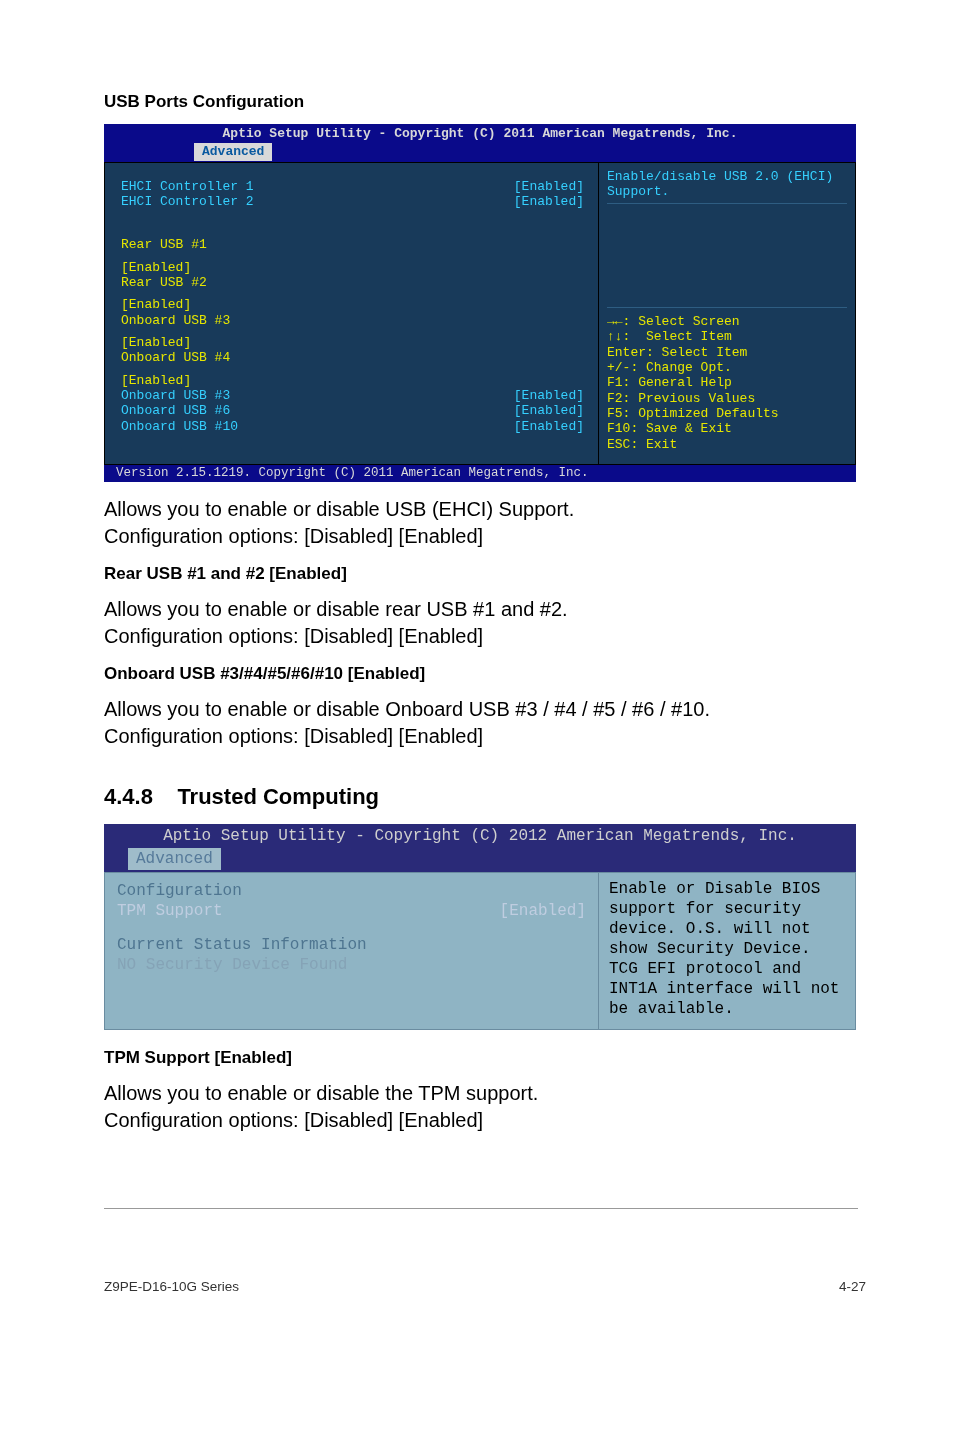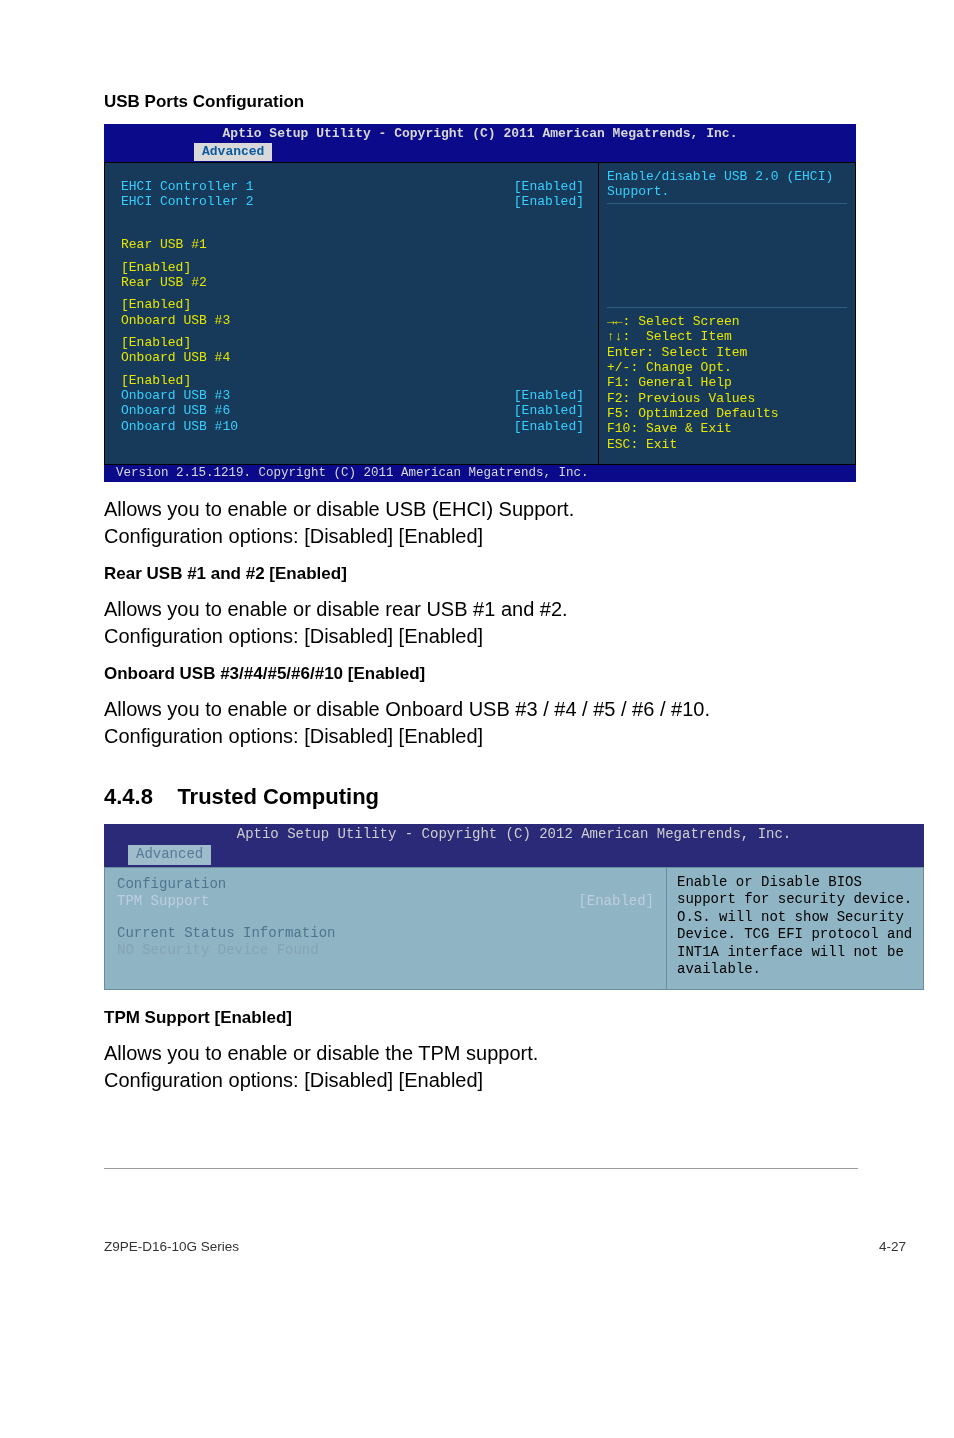--- a/index.html
+++ b/index.html
@@ -100,23 +100,23 @@
   .bios-footer {
     background: #0a0a8a;
     color: #d8d8d8;
     padding: 1px 12px;
     font-family: "Courier New", monospace;
     font-size: 12.5px;
   }
 
   
   .bios2 {
-    width: 820px;
+    width: 752px;
     font-family: "Courier New", monospace;
-    font-size: 14px;
+    font-size: 16px;
     line-height: 1.25;
     filter: blur(0.3px);
   }
   .bios2-header {
     background: #2a2a78;
     color: #cfcfcf;
     text-align: center;
     padding: 2px 6px;
   }
   .bios2-tabrow {
@@ -149,21 +149,21 @@
     box-sizing: border-box;
   }
   .bios2-highlight { color: #bfcde0; }
   .bios2-dim { color: #85a3b6; }
 
   .footer {
     display: flex;
     justify-content: space-between;
     font-size: 13.5px;
     color: #333;
-    padding: 70px 48px 18px 104px;
+    padding: 70px 88px 18px 104px;
     gap: 32px;
   }
   .footer-rule {
     border-top: 1px solid #999;
     margin: 0 96px 0 104px;
   }
 </style>
 </head>
 <body>
 

